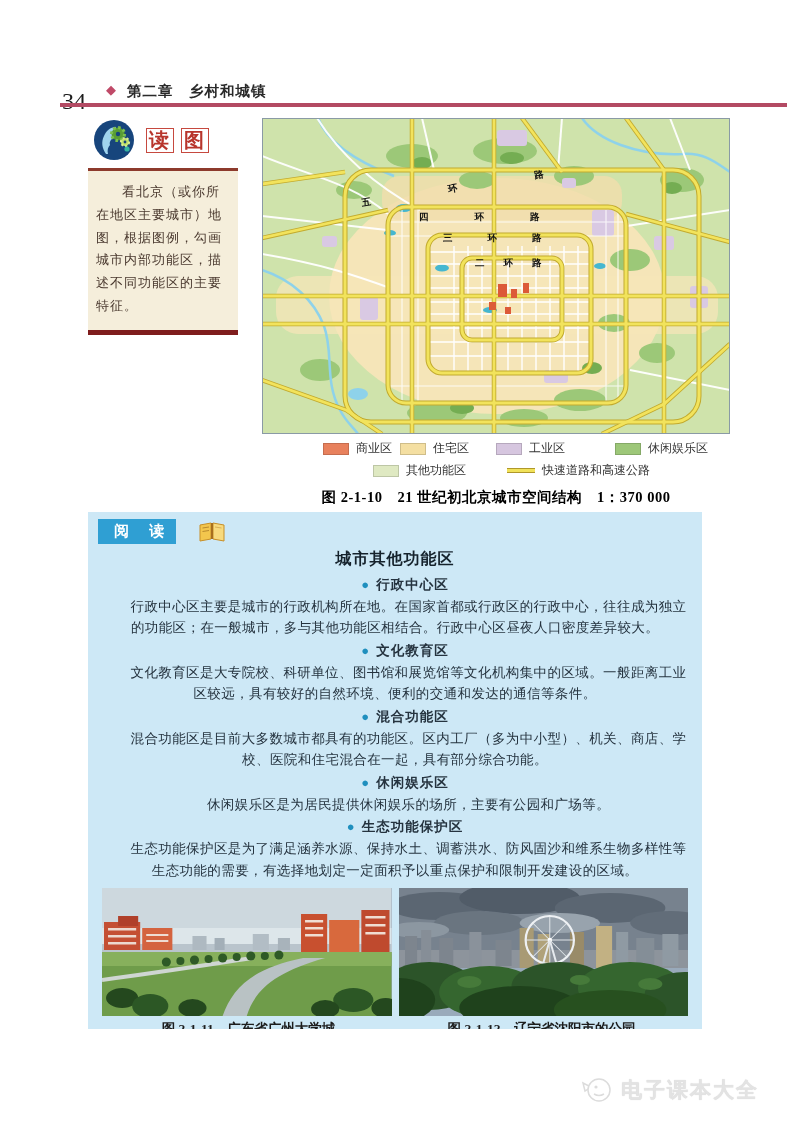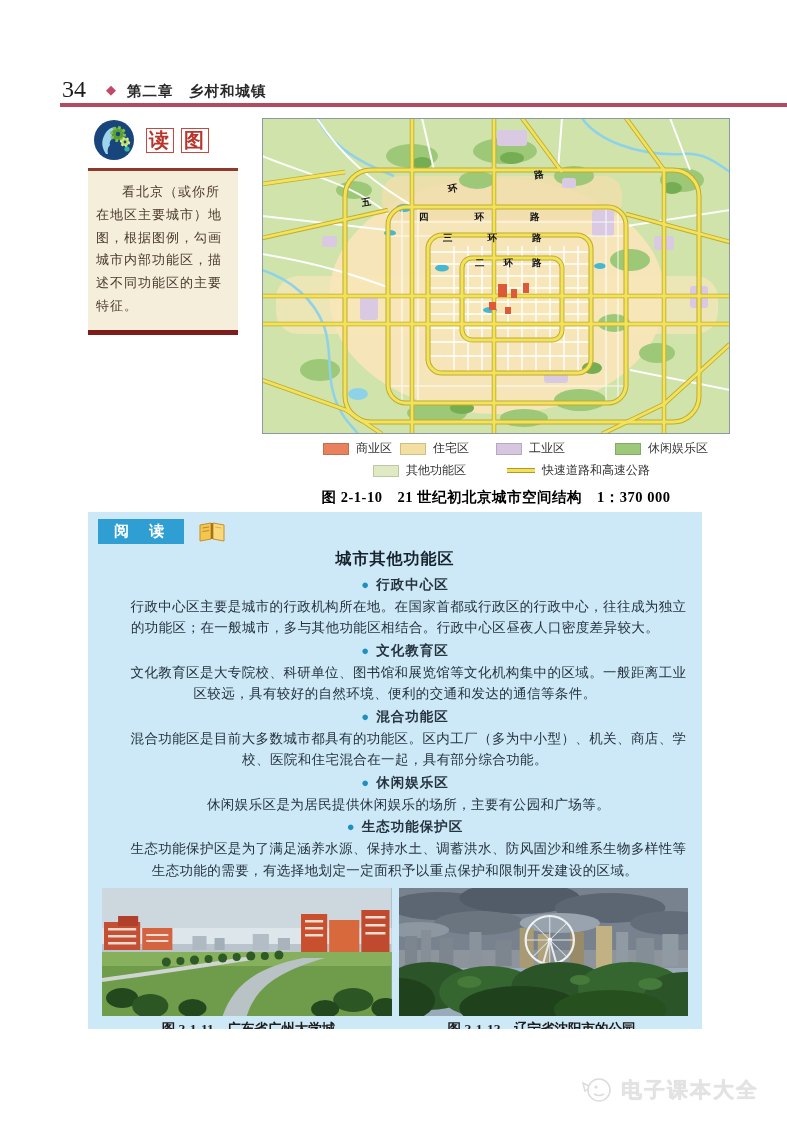--- a/index.html
+++ b/index.html
@@ -2,21 +2,21 @@
 <html><head>
 <meta charset="utf-8">
 <style>
   * { margin:0; padding:0; box-sizing:border-box; }
   html,body { background:#ffffff; }
   body { font-family:"Liberation Sans", sans-serif; }
   .page { position:relative; width:787px; height:1121px; margin:0 auto; background:#fff; overflow:hidden; }
 
   
   .hdr { position:absolute; left:0; top:76px; width:787px; height:34px; }
-  .hdr .pagenum { position:absolute; left:62px; top:0; font-family:"Liberation Serif", serif; font-size:24px; color:#1c1c1c; }
+  .hdr .pagenum { position:absolute; left:62px; top:12px; font-family:"Liberation Serif", serif; font-size:24px; color:#1c1c1c; }
   .hdr .diamond { position:absolute; left:106px; top:6px; font-size:13px; color:#c04a68; }
   .hdr .chap { position:absolute; left:127px; top:6px; font-size:14.5px; font-weight:bold; color:#2a2a2a; letter-spacing:1px; }
   .hdr-rule { position:absolute; left:60px; right:0; top:103px; height:4px; background:#b34a63; }
 
   
   .readmap { position:absolute; left:88px; top:116px; width:150px; }
   .readmap-tab { display:flex; align-items:center; gap:10px; padding:2px 0 6px 4px; }
   .readmap-tab .tlabel { color:#b8352c; font-weight:bold; font-size:20px; letter-spacing:2px; display:flex; gap:7px; }
   .readmap-tab .tlabel span { border:1.5px solid #c6493f; padding:0 2px; line-height:1.15; }
   .readmap-body { background:#f5eedb; border-top:3px solid #8d3a2c; border-bottom:5px solid #7f1d1d;
@@ -31,21 +31,21 @@
   .leg-item { position:absolute; display:flex; align-items:center; gap:7px; }
   .leg-swatch { width:26px; height:12px; border:1px solid rgba(0,0,0,.15); }
   .leg-line { width:28px; height:5px; border-top:1px solid #b0982a; border-bottom:1px solid #b0982a; }
   .map-caption { margin-top:4px; text-align:center; font-family:"Liberation Serif", serif;
                  font-size:14.5px; color:#000000; letter-spacing:.5px;font-weight:bold; }
 
   
   .reading { position:absolute; left:88px; top:512px; width:614px; height:517px; background:#cde8f6; padding:5px 14px 8px 14px; overflow:hidden; }
   .reading-top { position:relative; height:30px; }
   .reading-tab { position:absolute; left:-4px; top:2px; background:#2f9fd3; color:#fff; font-weight:bold;
-                 font-size:15px; letter-spacing:8px; padding:3px 12px 3px 16px; }
+                 font-size:15px; letter-spacing:8px; padding:3px 4px 3px 16px; }
   .book-icon { position:absolute; left:96px; top:4px; }
   .reading-title { text-align:center; font-size:16px; font-weight:bold; color:#15222c; margin:2px 0 4px 0; letter-spacing:1px; }
   .sections { font-size:13.5px; line-height:1.6; color:#25333f; font-family:Liberation Sans, sans-serif;text-align:center; }
   .sec-head { padding-left:20px; margin-top:1px; font-weight:bold; letter-spacing:1px; }
   .sec-head .bullet { color:#1f8fbe; font-size:13px; margin-right:6px; }
   .sec-body { text-indent:2em; letter-spacing:.4px; }
 
   .photos { display:flex; gap:7px; margin-top:7px; }
   .photo { flex:1; height:128px; overflow:hidden; background:#9ab; }
   .photo svg { display:block; }

